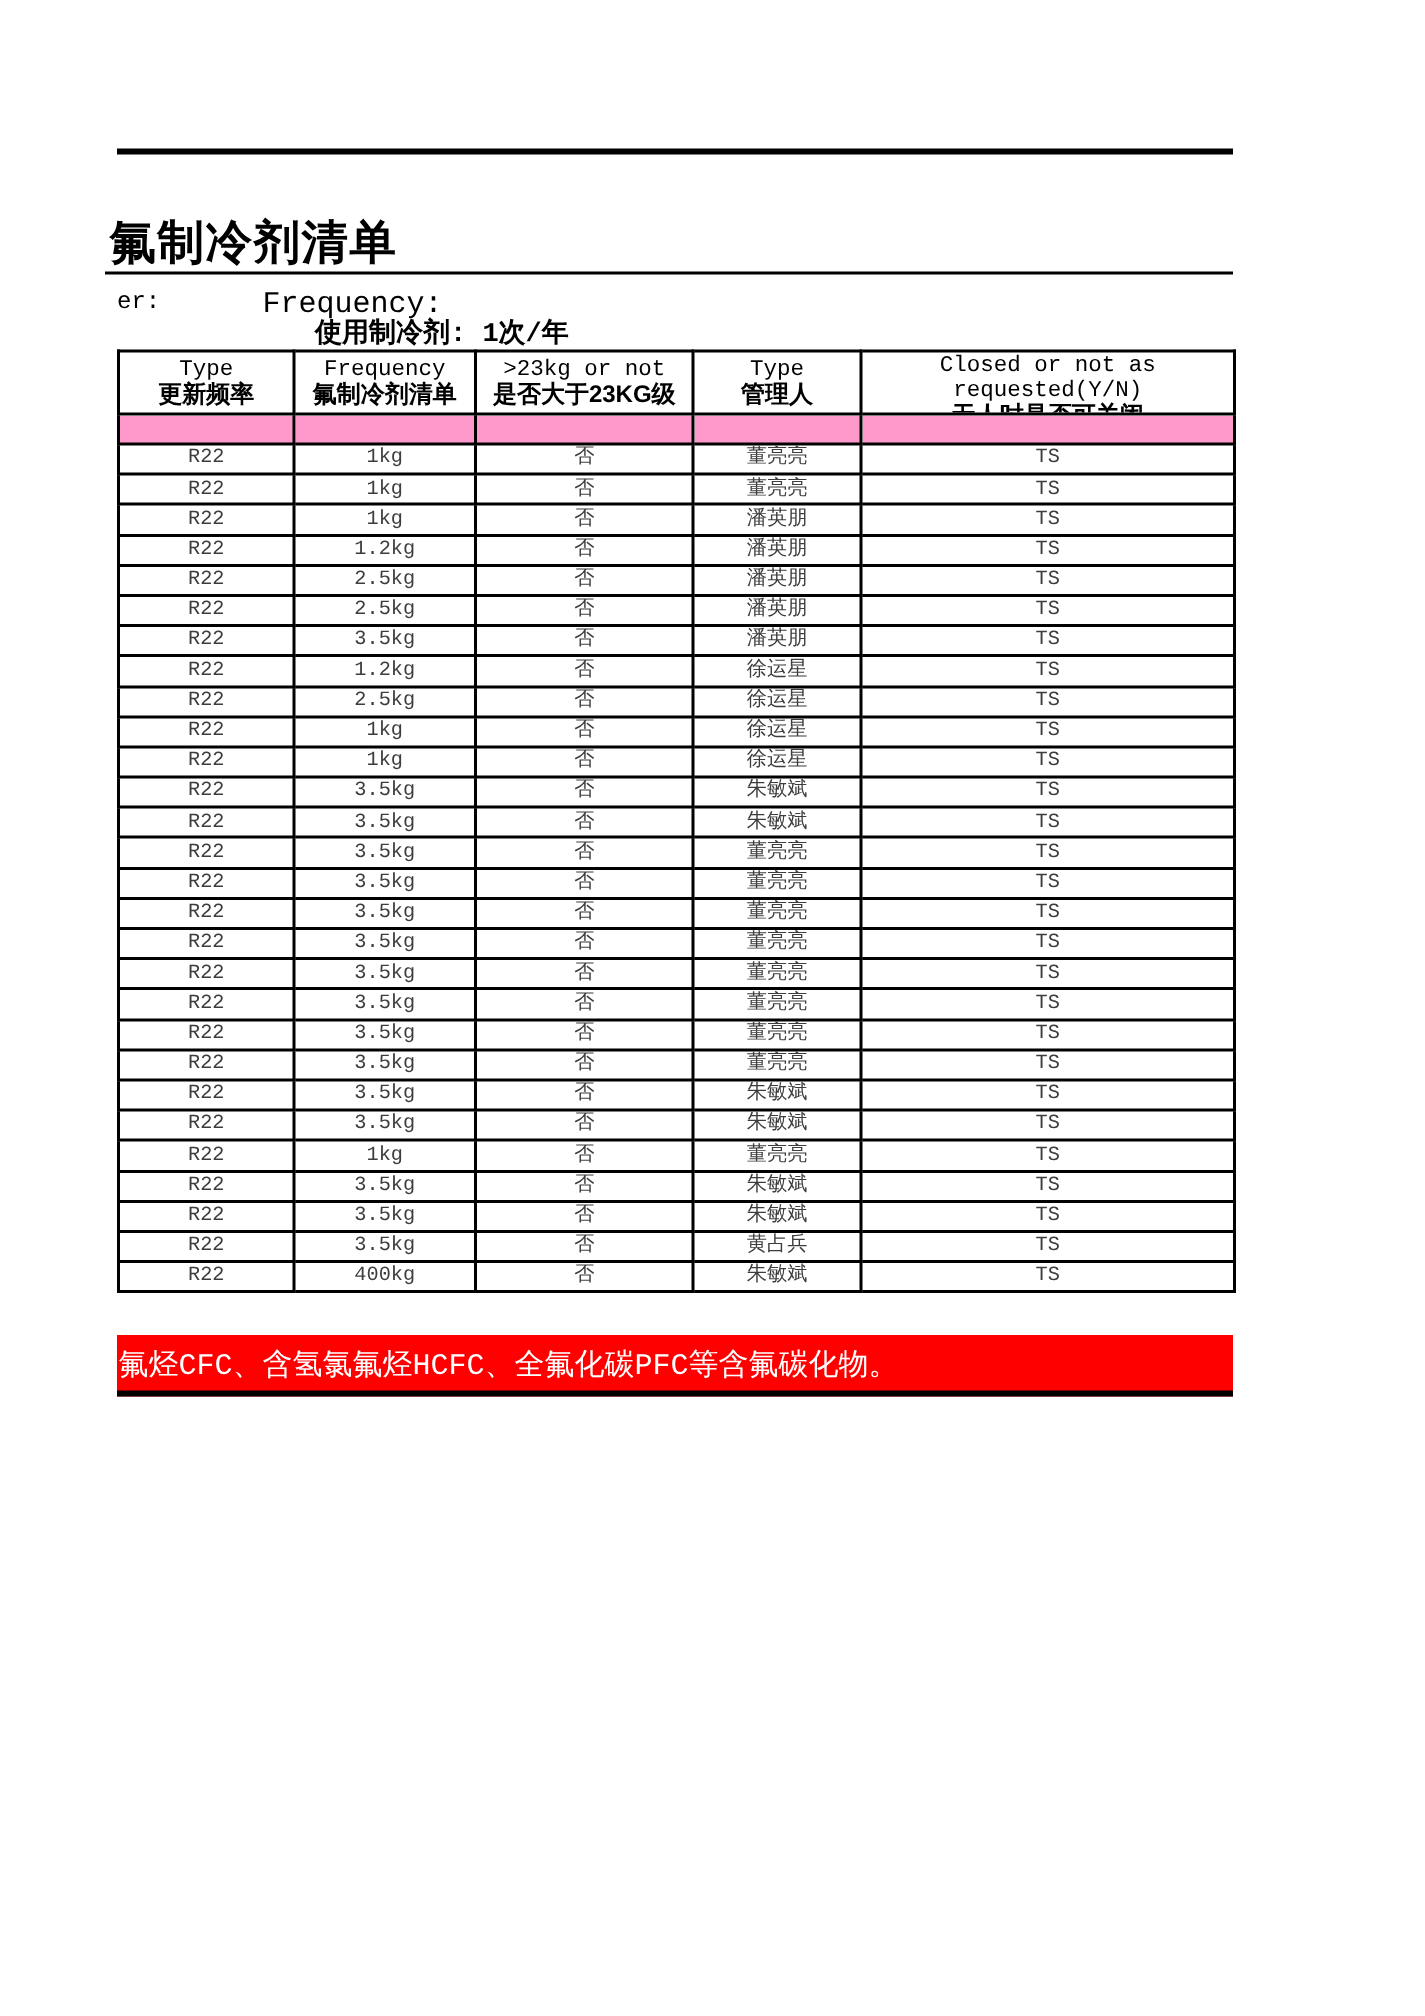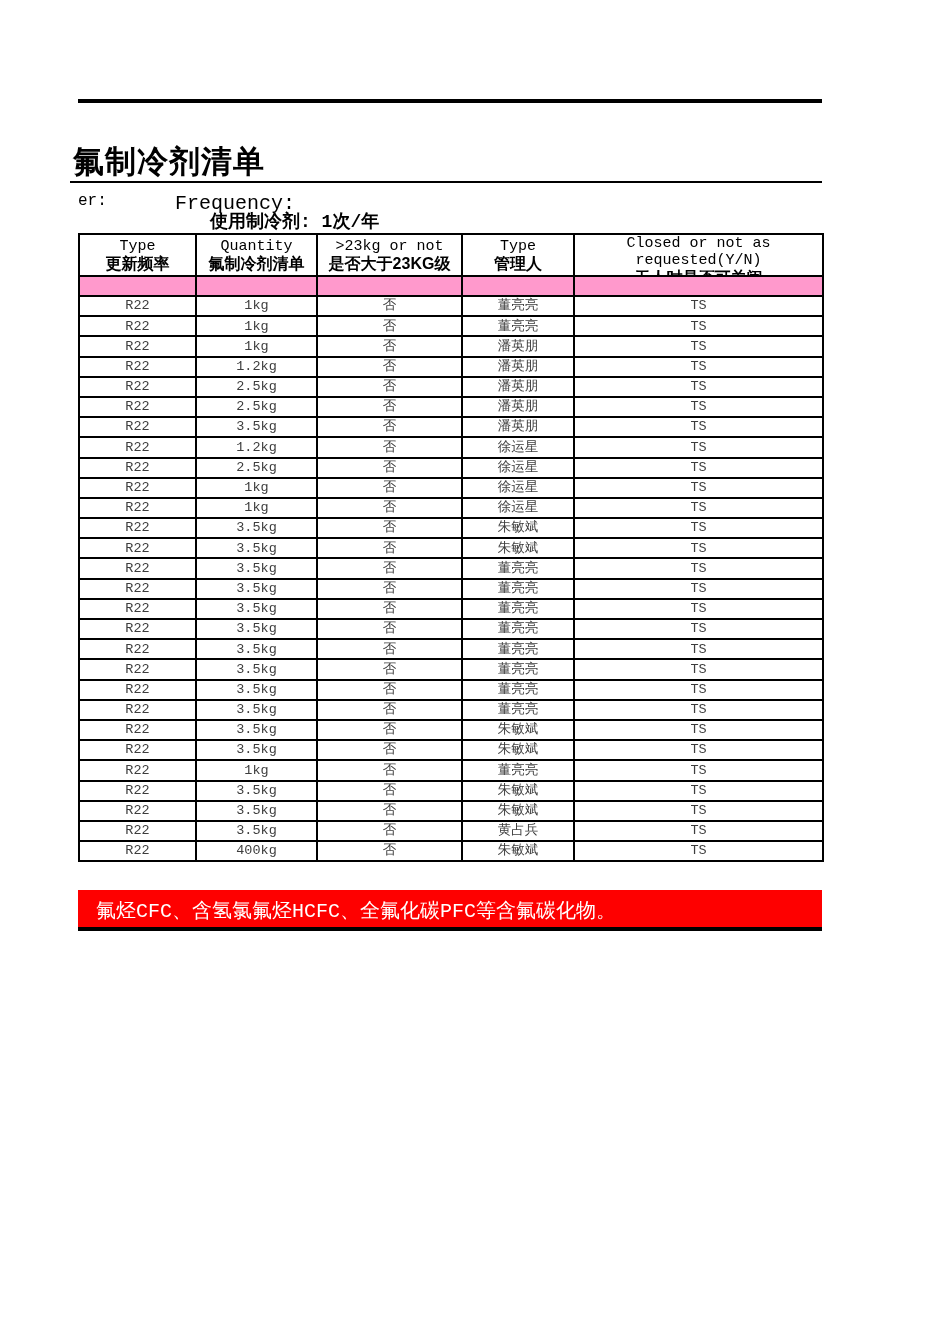--- a/index.html
+++ b/index.html
@@ -75,21 +75,21 @@
     position:absolute;left:78px;top:890px;width:744px;height:37px;
     background:var(--red);
     border-bottom:4px solid var(--ink);
     box-sizing:content-box;
     display:flex;align-items:flex-end;
     overflow:hidden;
   }
   .banner-text{
     color:#ffffff;
     font-size:20px;line-height:1.35;
-    padding:0 0 2px 18px;
+    padding:0 0 2px 1px;
     white-space:nowrap;
   }
 </style>
 </head>
 <body>
 
 <div class="page">
 
   <div class="top-rule"></div>
 
@@ -111,21 +111,21 @@
     <thead>
       <tr>
         <th>
           <div class="th-inner">
             <span class="th-en">Type</span>
             <span class="th-zh">更新频率</span>
           </div>
         </th>
         <th>
           <div class="th-inner">
-            <span class="th-en">Quantity</span>
+            <span class="th-en">Frequency</span>
             <span class="th-zh">氟制冷剂清单</span>
           </div>
         </th>
         <th>
           <div class="th-inner">
             <span class="th-en">&gt;23kg or not</span>
             <span class="th-zh">是否大于23KG级</span>
           </div>
         </th>
         <th>

